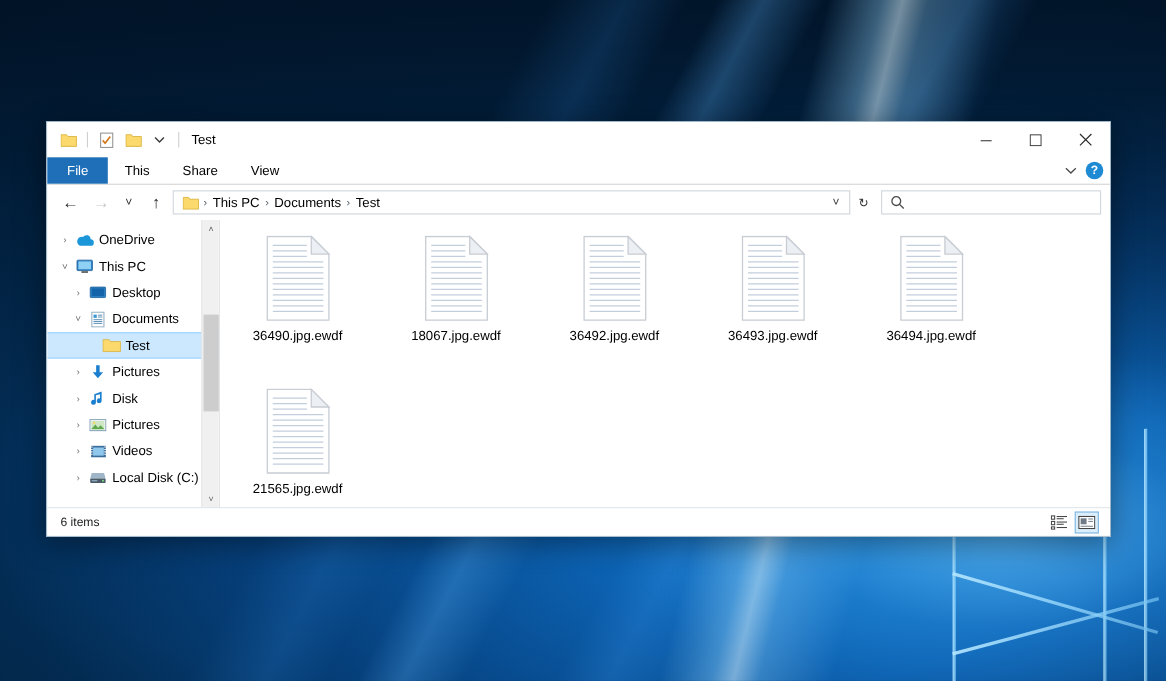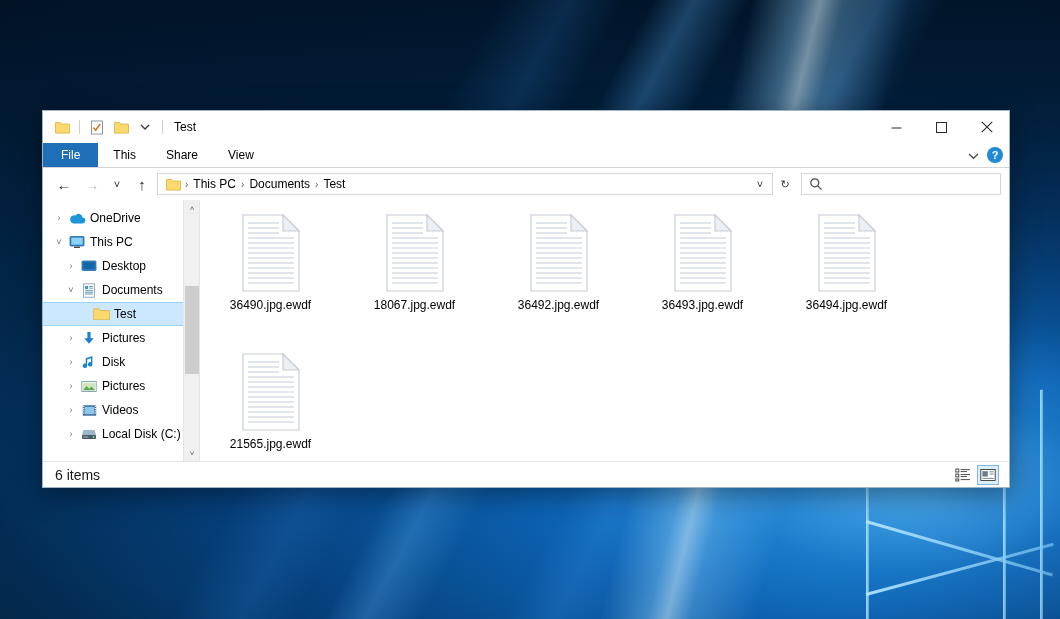--- a/index.html
+++ b/index.html
@@ -291,21 +291,21 @@
   #statusbar {
     height: 25px;
     border-top: 1px solid #e2e6e9;
     background: #ffffff;
     display: flex;
     align-items: center;
     padding: 0 6px 0 12px;
     flex: none;
     position: relative;
   }
-  #status-text { font-size: 14px; color: #1a1a1a; }
+  #status-text { font-size: 11px; color: #1a1a1a; }
   #viewbtns {
     position: absolute; right: 10px; top: 0;
     height: 25px;
     display: flex; align-items: center; gap: 3px;
   }
   .viewbtn {
     width: 22px; height: 20px;
     display: flex; align-items: center; justify-content: center;
     border: 1px solid transparent;
     box-sizing: border-box;

